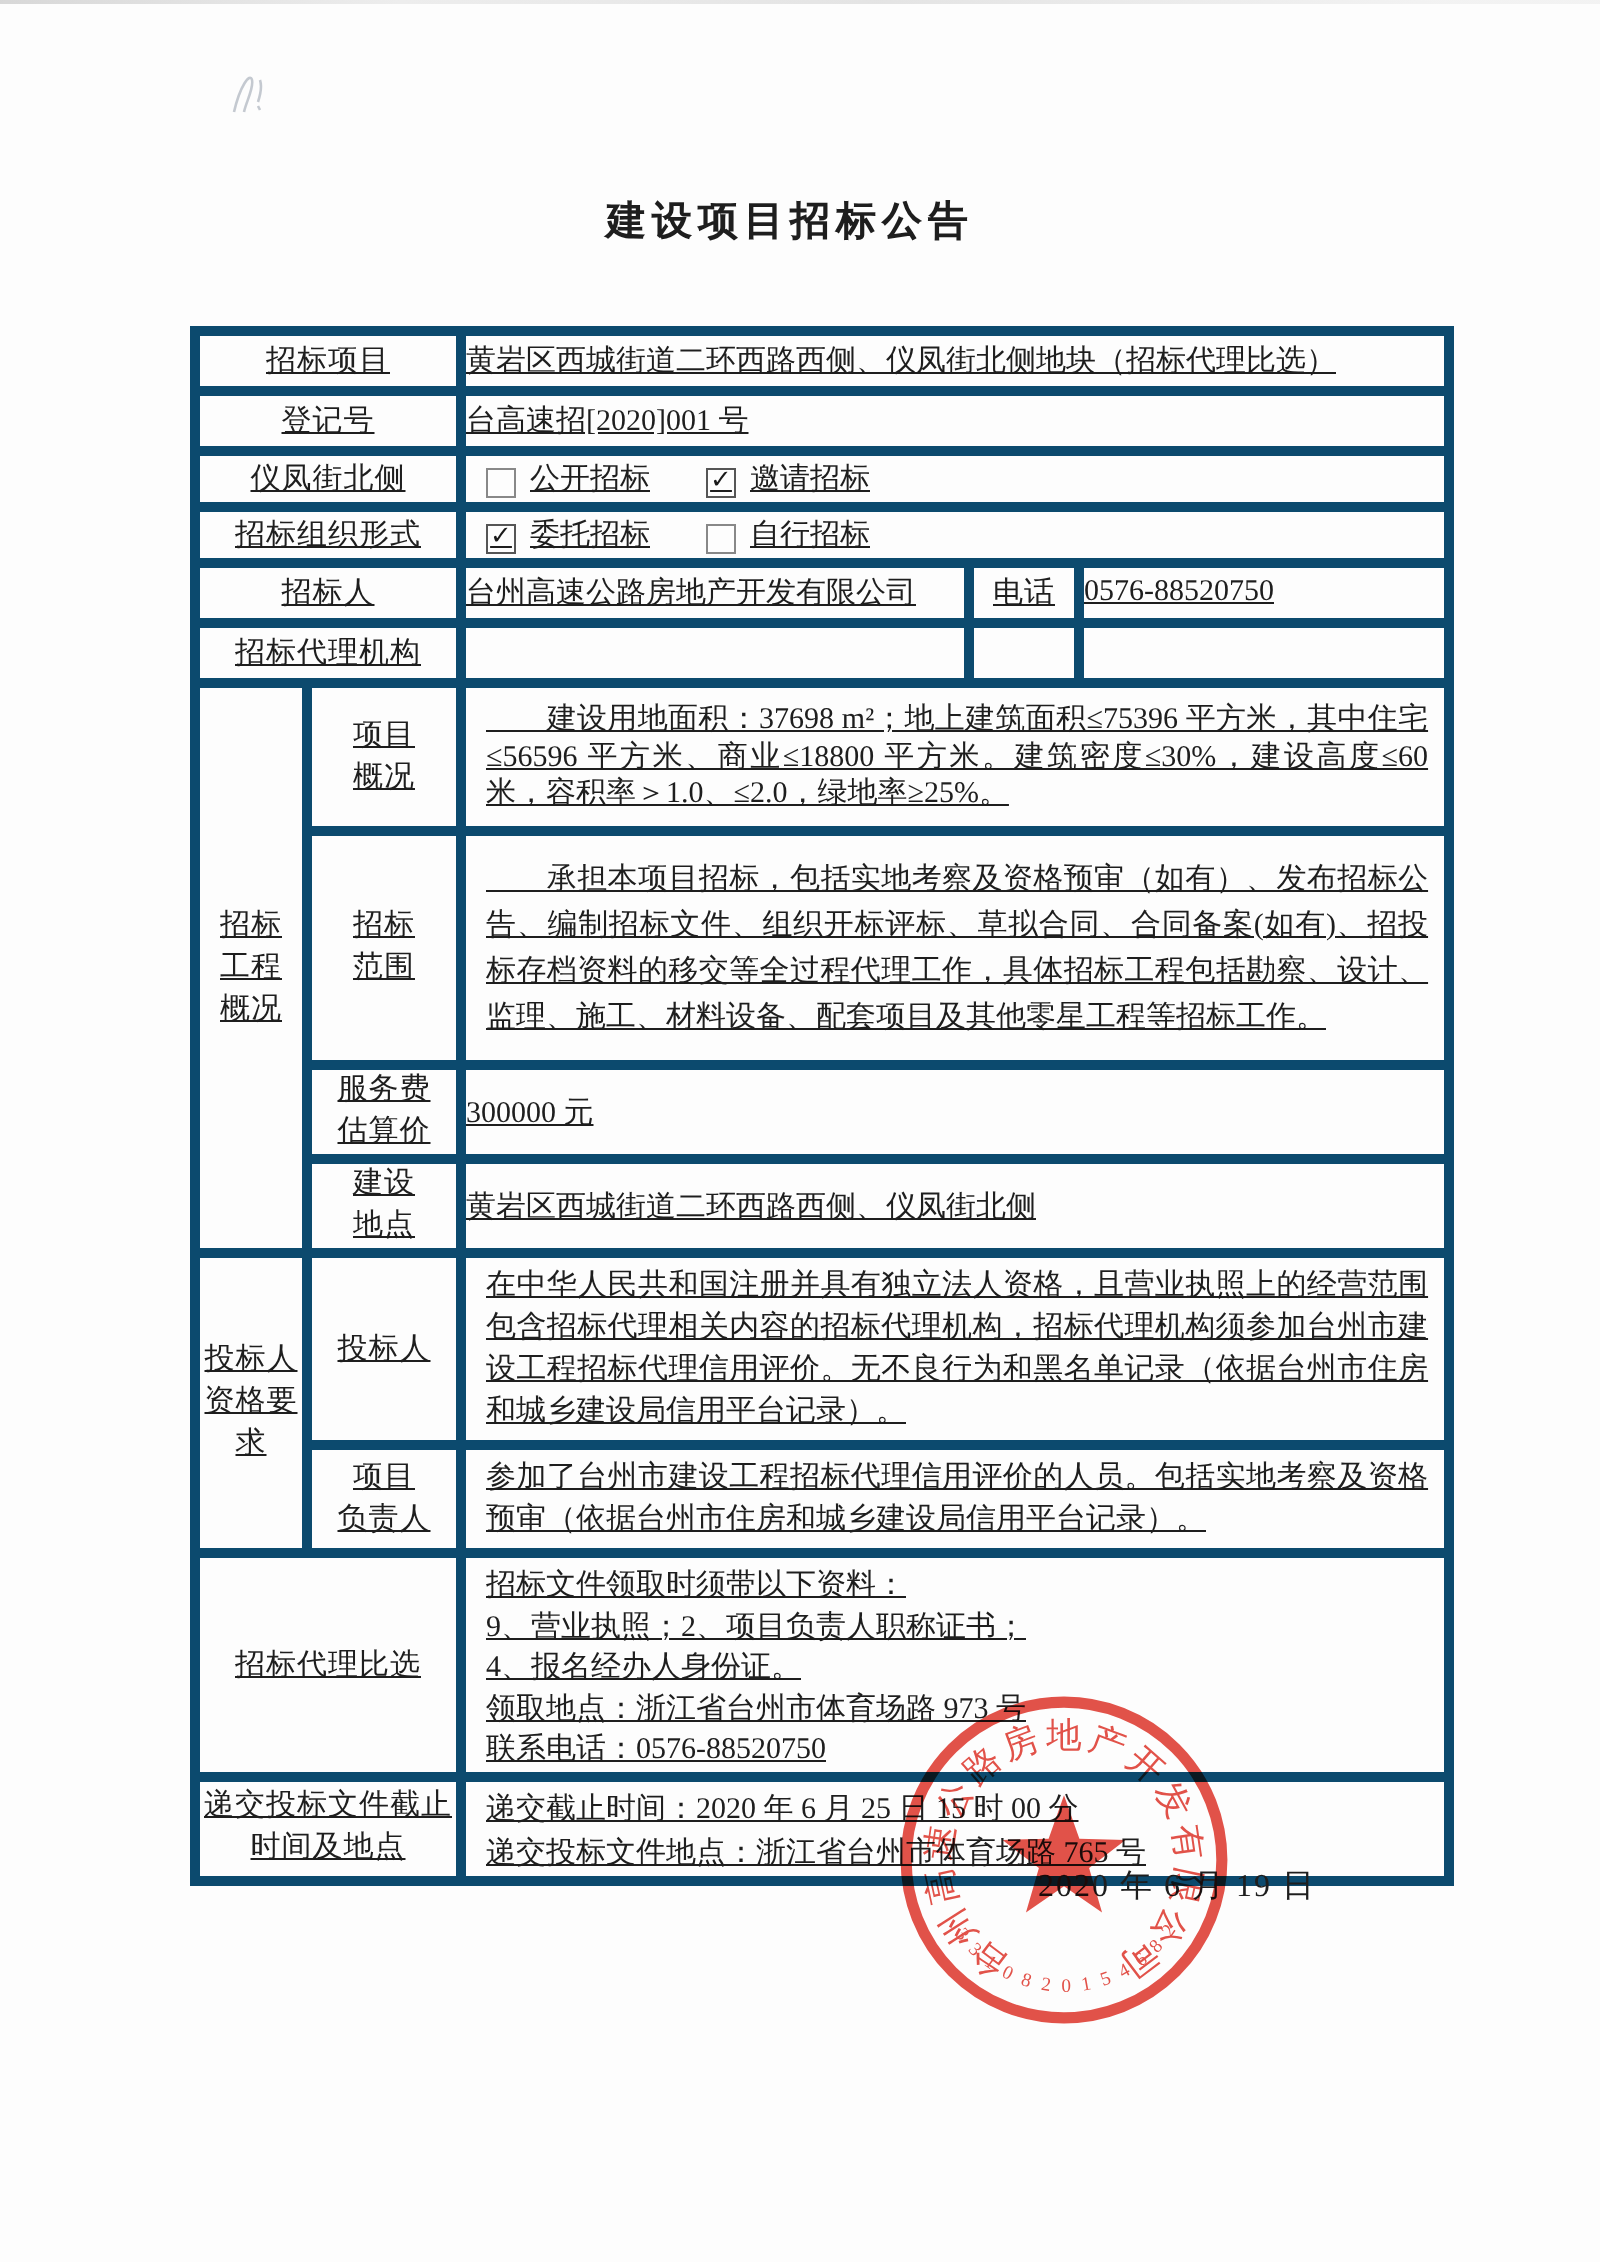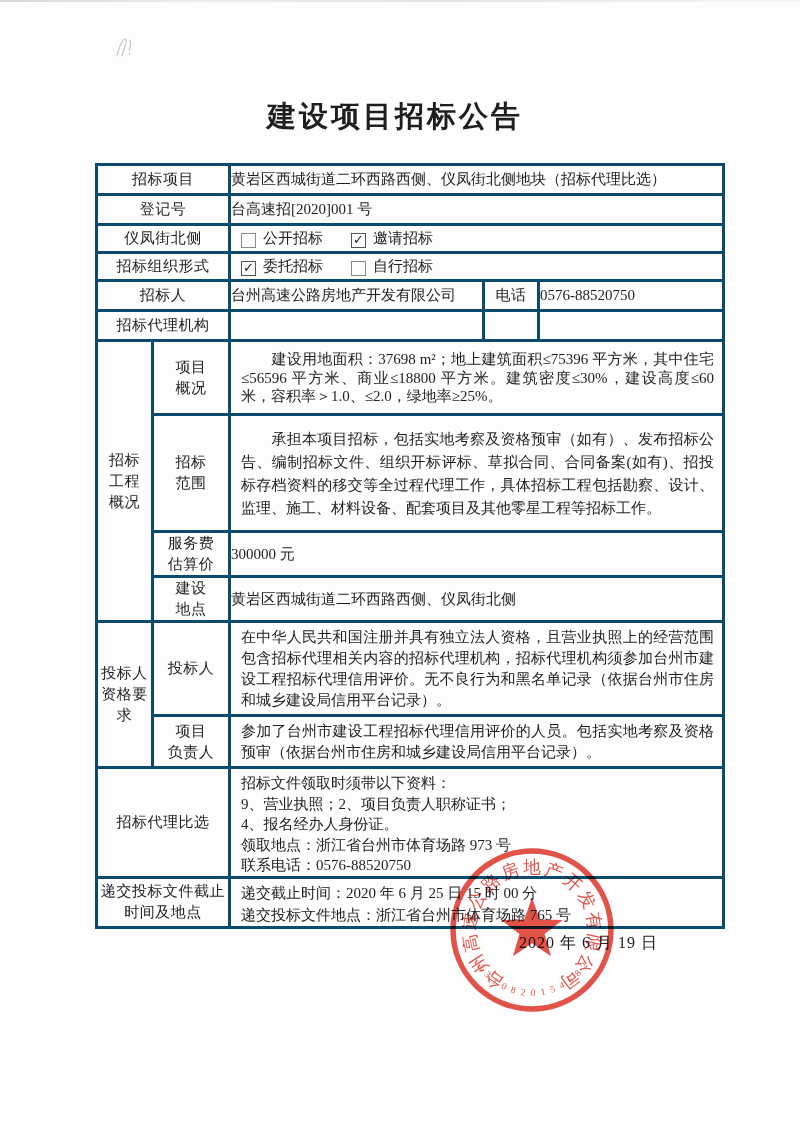--- a/index.html
+++ b/index.html
@@ -1,23 +1,23 @@
 <!DOCTYPE html>
 <html><head>
 <meta charset="utf-8">
 <style>
   html,body{margin:0;padding:0;background:#ffffff;}
   .page{position:relative;width:800px;height:1131px;background:#fdfdfd;
         font-family:"Liberation Serif","DejaVu Serif",serif;color:#1e1e1e;overflow:hidden;}
   .scan-edge{position:absolute;top:0;left:0;width:800px;height:2px;
         background:linear-gradient(90deg,#b9b9b9,#e0e0e0 25%,#cfcfcf 55%,#eaeaea 90%);opacity:.55;}
   .title{position:absolute;top:97px;left:0;width:790px;margin:0;text-align:center;
-        font-size:29px;font-weight:bold;letter-spacing:3px;}
+        font-size:20px;font-weight:bold;letter-spacing:3px;}
   table.doc{position:absolute;top:163px;left:95px;width:627px;border-collapse:collapse;table-layout:fixed;}
-  table.doc td{border:3px solid #0c4a6e;font-size:15px;padding:0;vertical-align:middle;overflow:hidden;}
+  table.doc td{border:5px solid #0c4a6e;font-size:15px;padding:0;vertical-align:middle;overflow:hidden;text-decoration:underline;}
   td.lbl{text-align:center;letter-spacing:.5px;}
   td.val{padding:2px 10px;margin-left:40px;}
   td.top{vertical-align:top;}
   .para{margin:0;padding:4px 8px 3px 10px;text-align:justify;}
   .lh19{line-height:18.5px;}
   .lh23{line-height:23px;}
   .lh21{line-height:21px;}
   .lines div{line-height:21px;}
   .cellrows{padding:4px 0 0 10px;}
   .cellrows div{line-height:20.6px;}

